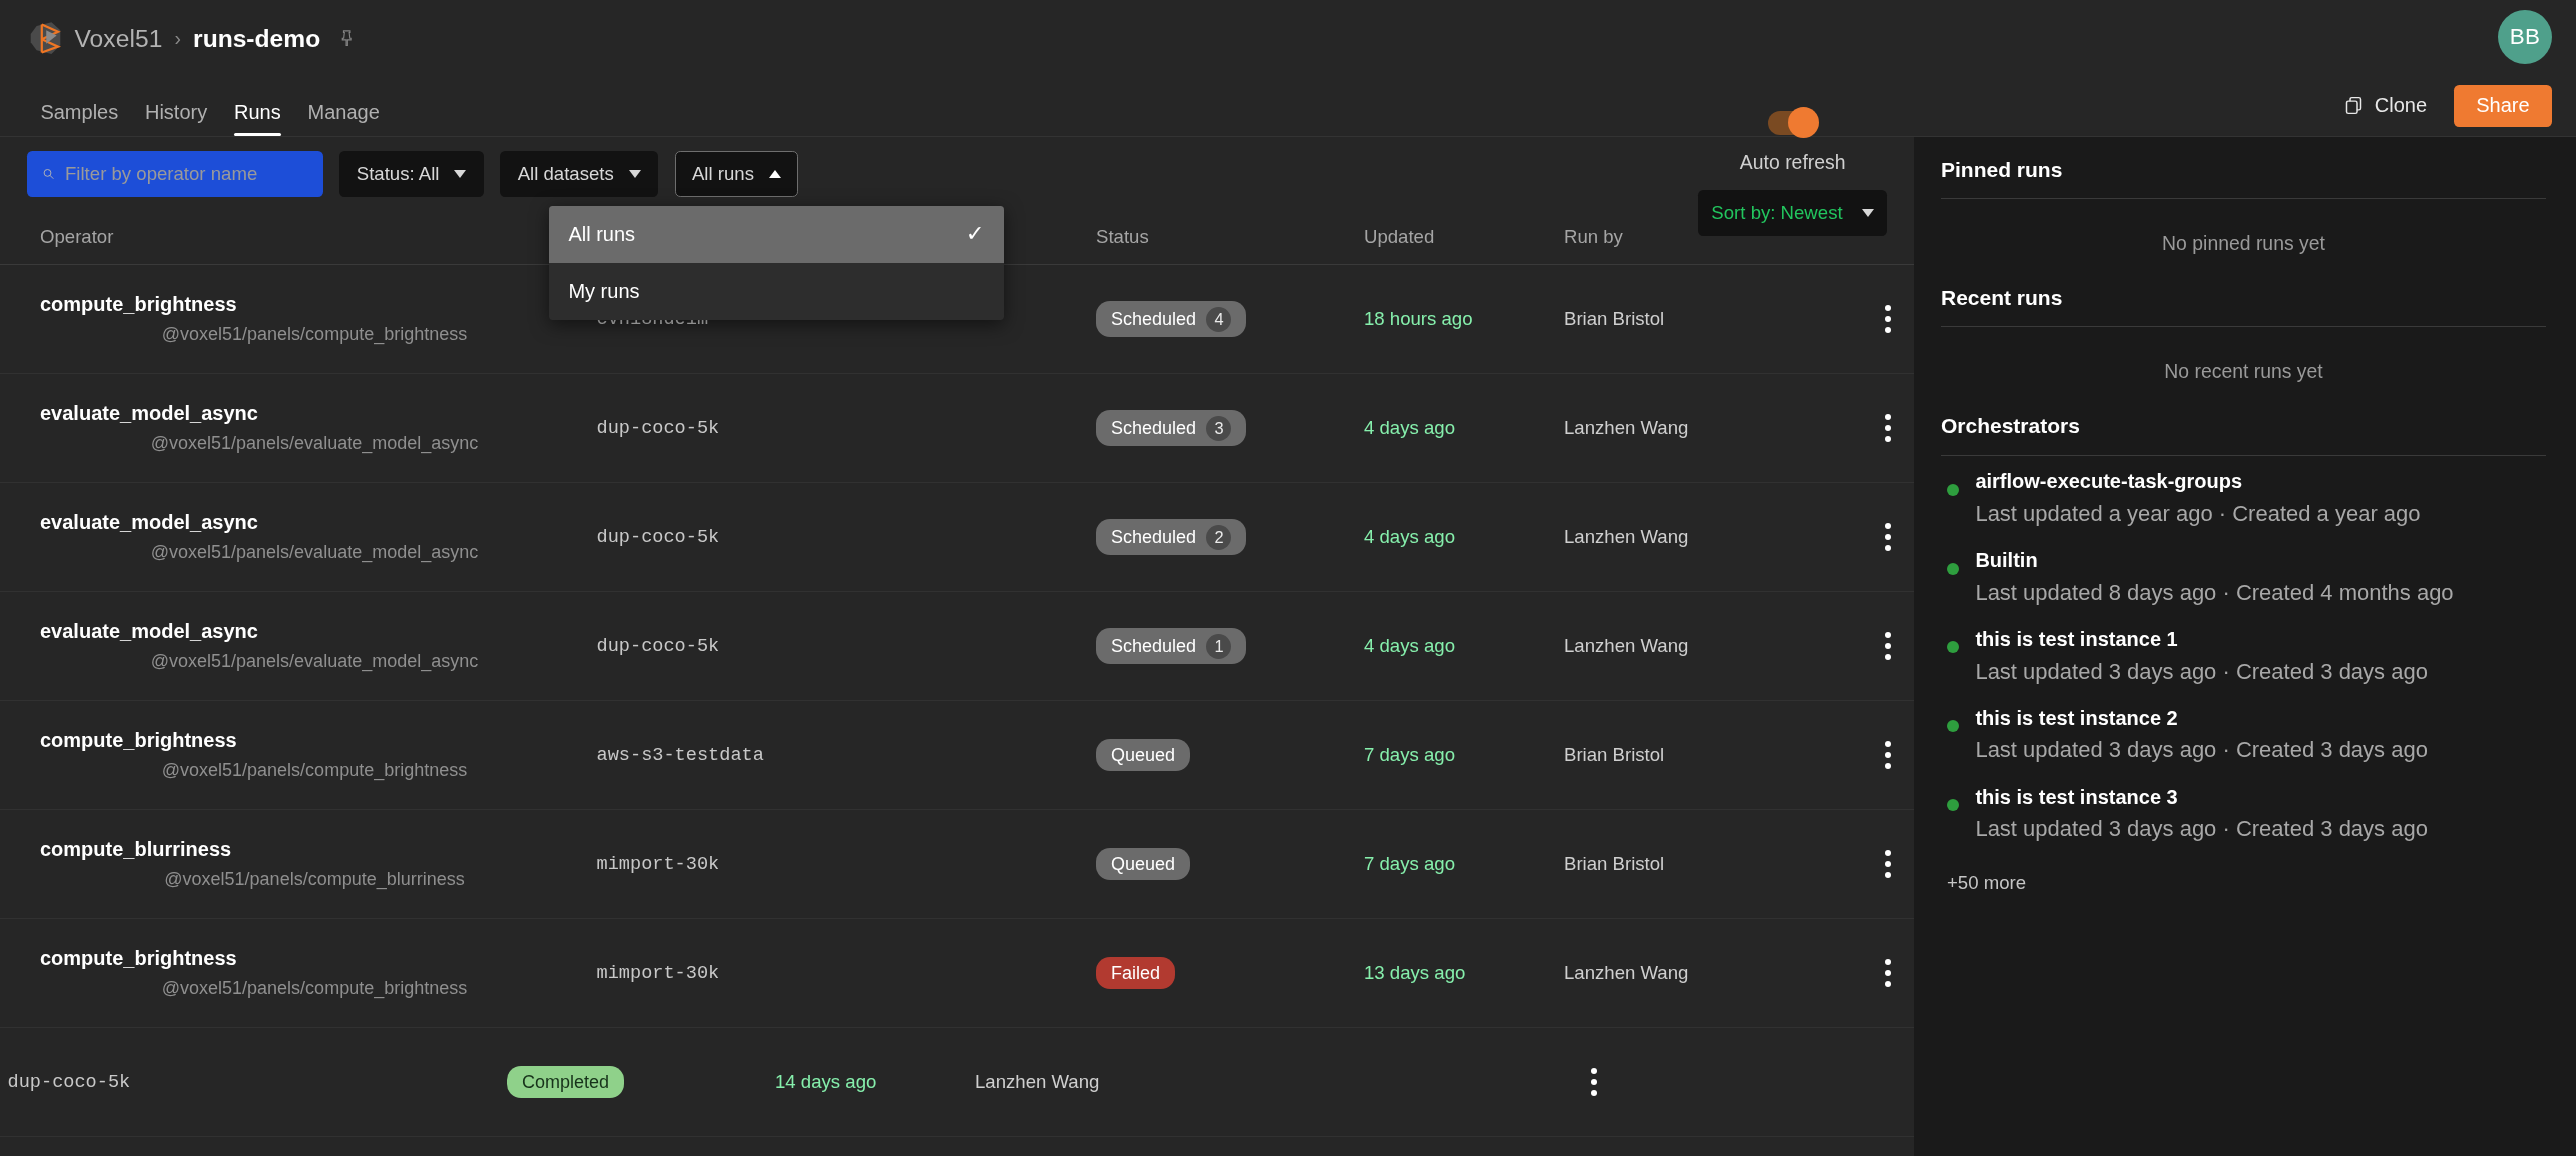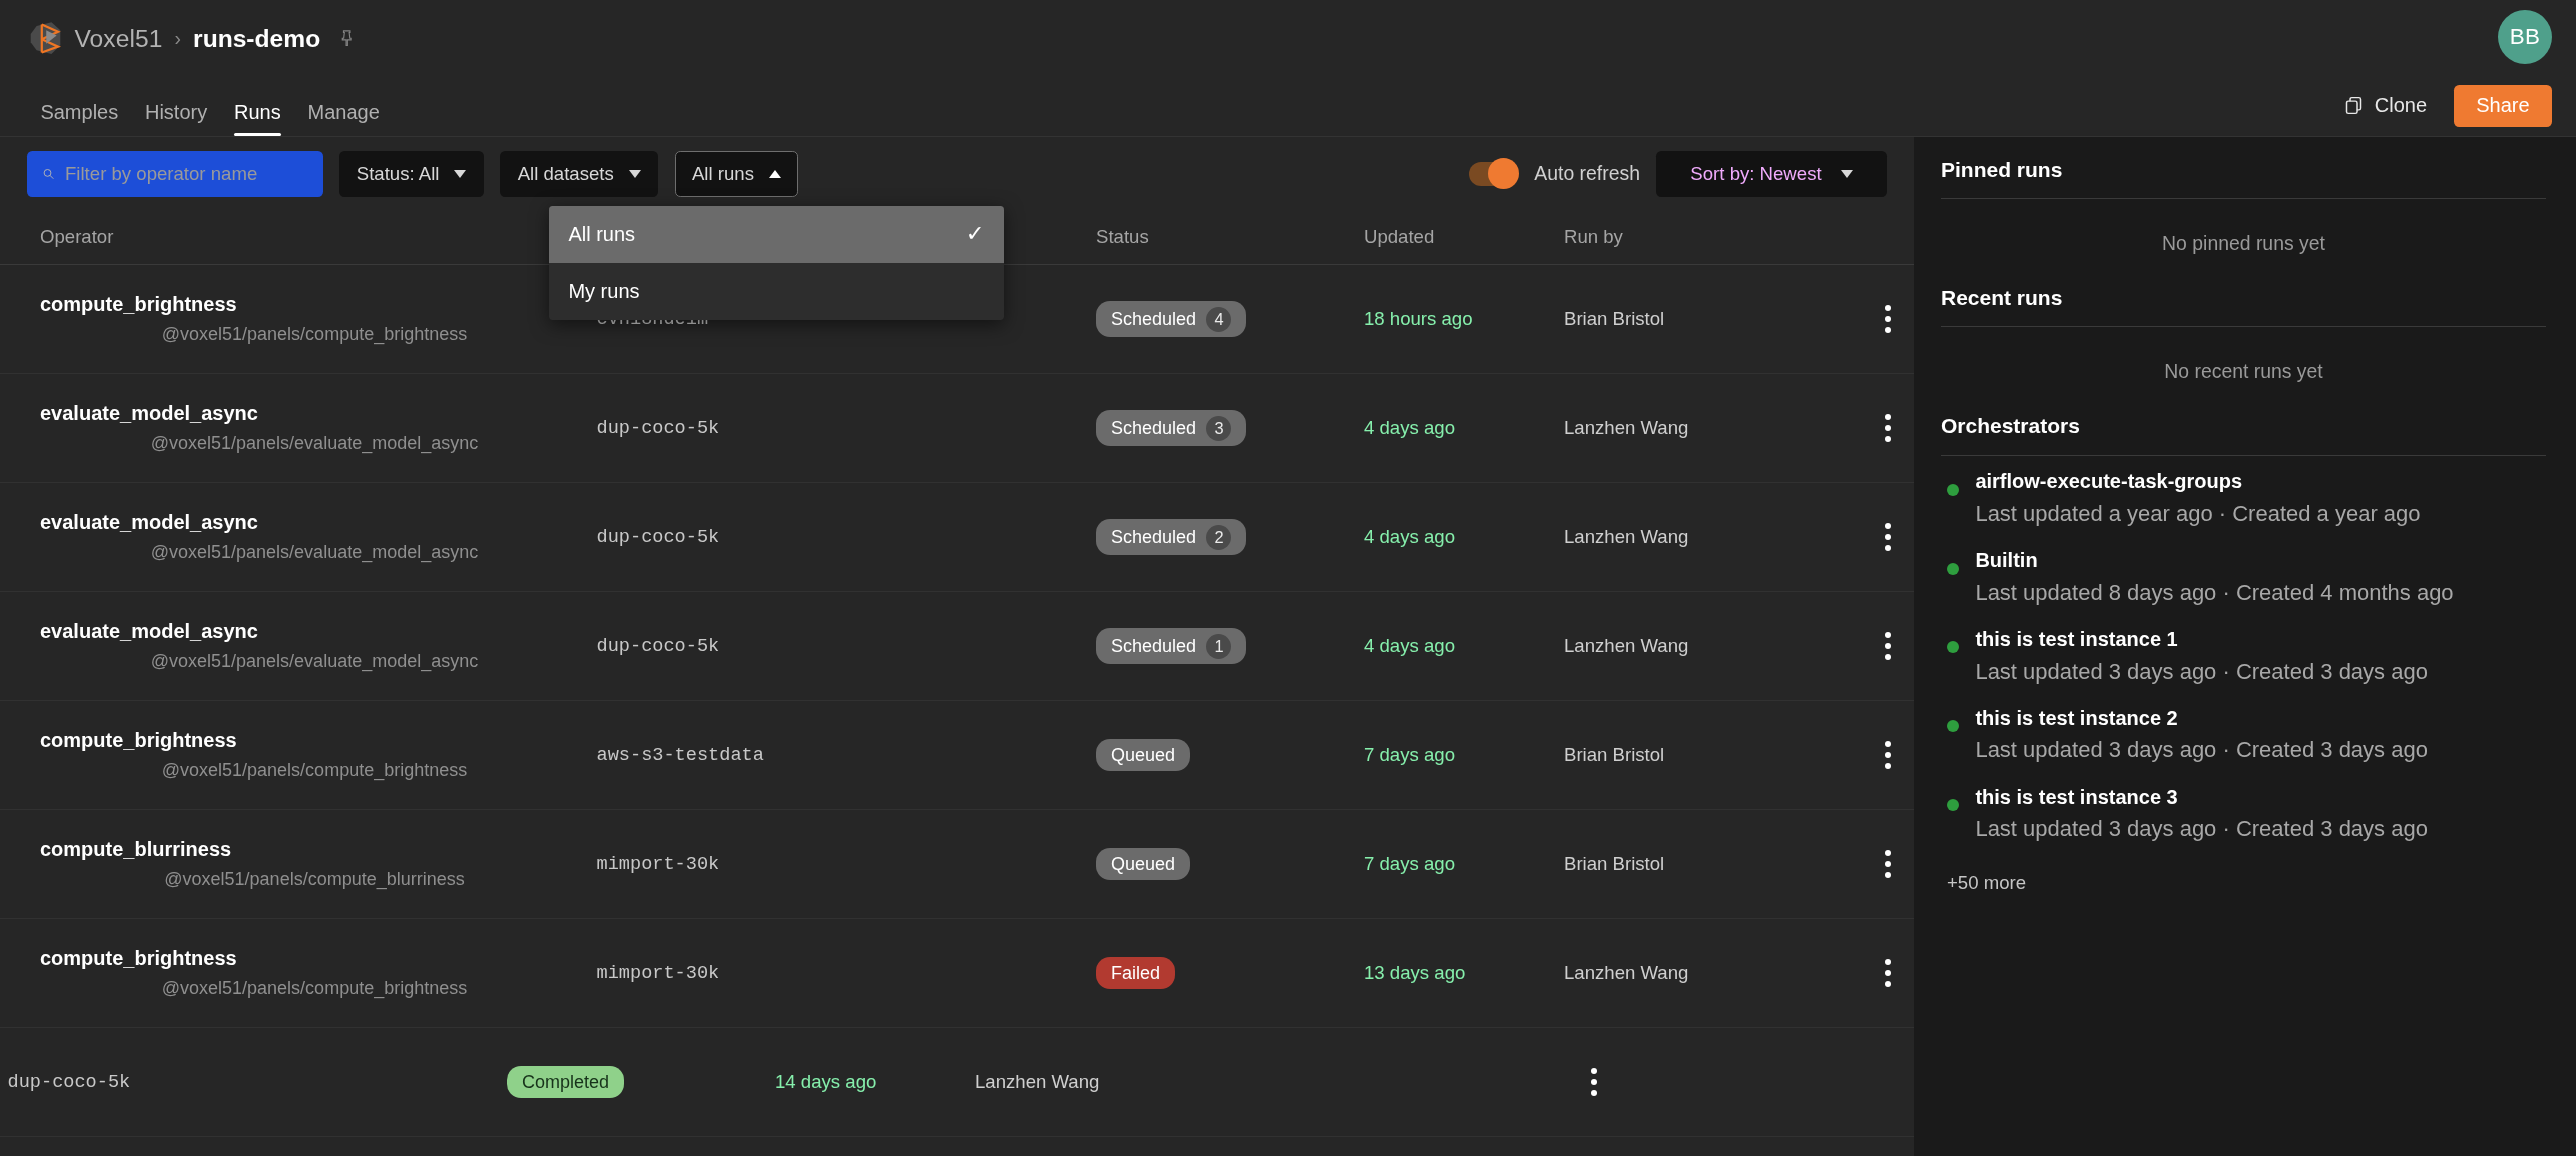--- a/index.html
+++ b/index.html
@@ -91,35 +91,35 @@
     display: flex; align-items: center; gap: 15px;
     padding: 0 16.4px; font-size: 18.6px; color: #d8d8d8; cursor: pointer;
     border: 0.7px solid transparent;
   }
   .chip.open { border: 0.7px solid #6e6e6e; }
   .caret { width: 0; height: 0; border-left: 6.7px solid transparent; border-right: 6.7px solid transparent; }
   .caret.down { border-top: 8.2px solid #d8d8d8; }
   .caret.up { border-bottom: 8.2px solid #ffffff; }
 
   .toolbar-right {
-    margin-left: auto; display: flex; align-items: center; gap: 16.4px;
+    margin-left: auto; display: flex; align-items: center; gap: 16.4px; flex-direction: column;
   }
   .toggle {
     width: 49px; height: 24px; border-radius: 12px; background: #7a4a22;
     position: relative; cursor: pointer;
   }
   .toggle .knob {
     position: absolute; right: -1.5px; top: -3.7px; width: 31px; height: 31px;
     border-radius: 50%; background: #ef7a31;
   }
   .toggle-label { font-size: 19.4px; color: #d0d0d0; }
   .sort-chip {
     height: 46px; background: #121212; border-radius: 5.2px;
     display: flex; align-items: center; gap: 19.4px;
-    padding: 0 34px; font-size: 18.6px; color: #f0abfc; cursor: pointer;
+    padding: 0 13px; font-size: 18.6px; color: #22c55e; cursor: pointer;
   }
 
   
   .dropdown {
     position: absolute; left: 549px; top: 206px; width: 455px;
     background: #2d2d2d; border-radius: 3.7px; z-index: 50;
     box-shadow: 0 4.5px 18px rgba(0,0,0,.5); overflow: hidden;
   }
   .dd-item {
     height: 57px; display: flex; align-items: center; justify-content: space-between;

